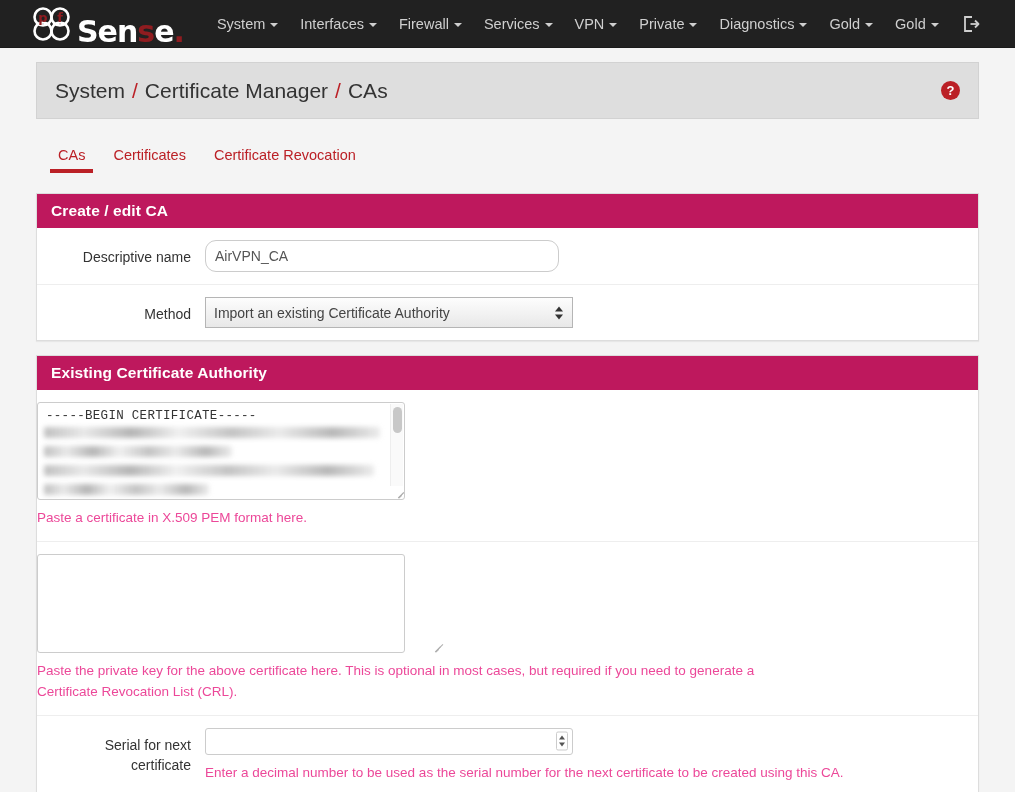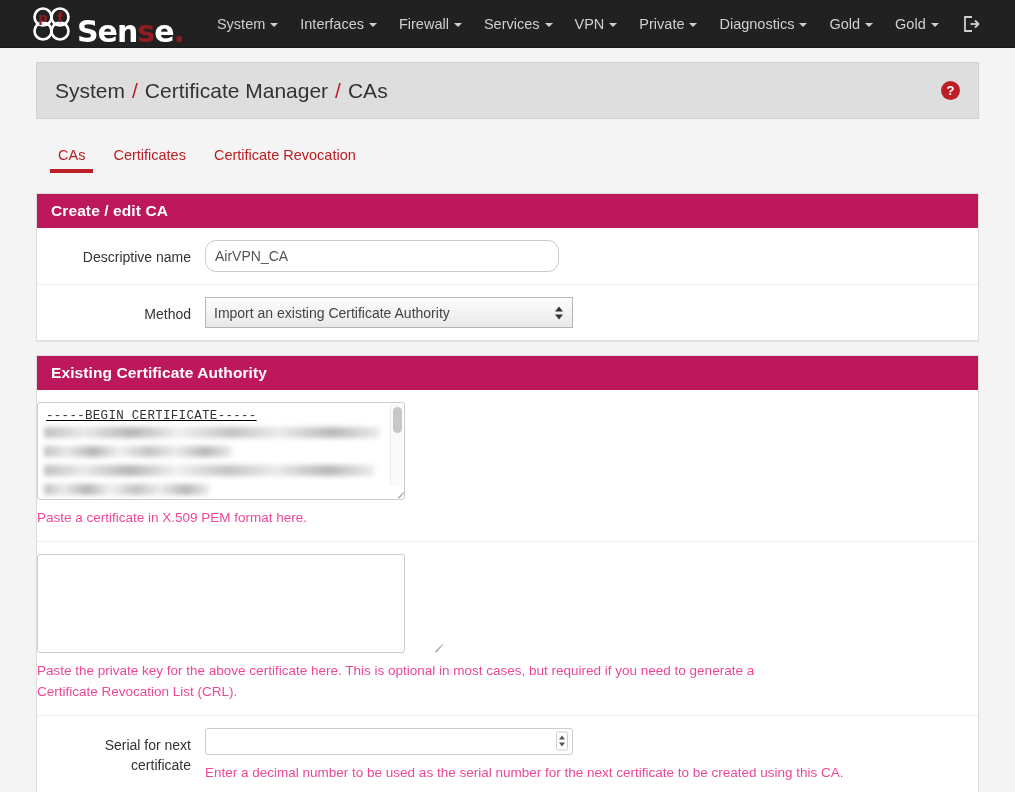--- a/index.html
+++ b/index.html
@@ -219,21 +219,21 @@
     align-items: center; justify-content: center;
     gap: 3px;
     pointer-events: none;
   }
   .spinner i { width:0; height:0; display:block;
     border-left: 3px solid transparent; border-right: 3px solid transparent; }
   .spinner i.up { border-bottom: 4px solid #555; }
   .spinner i.down { border-top: 4px solid #555; }
 
   
-  .ta-wrap { position: relative; width: 404px; text-decoration: underline; }
+  .ta-wrap { position: relative; width: 404px; }
   .cert-area {
     width: 368px;
     height: 98px;
     border: 1px solid #ccc;
     border-radius: 3px;
     background: #fff;
     overflow: hidden;
     position: relative;
     cursor: text;
   }

